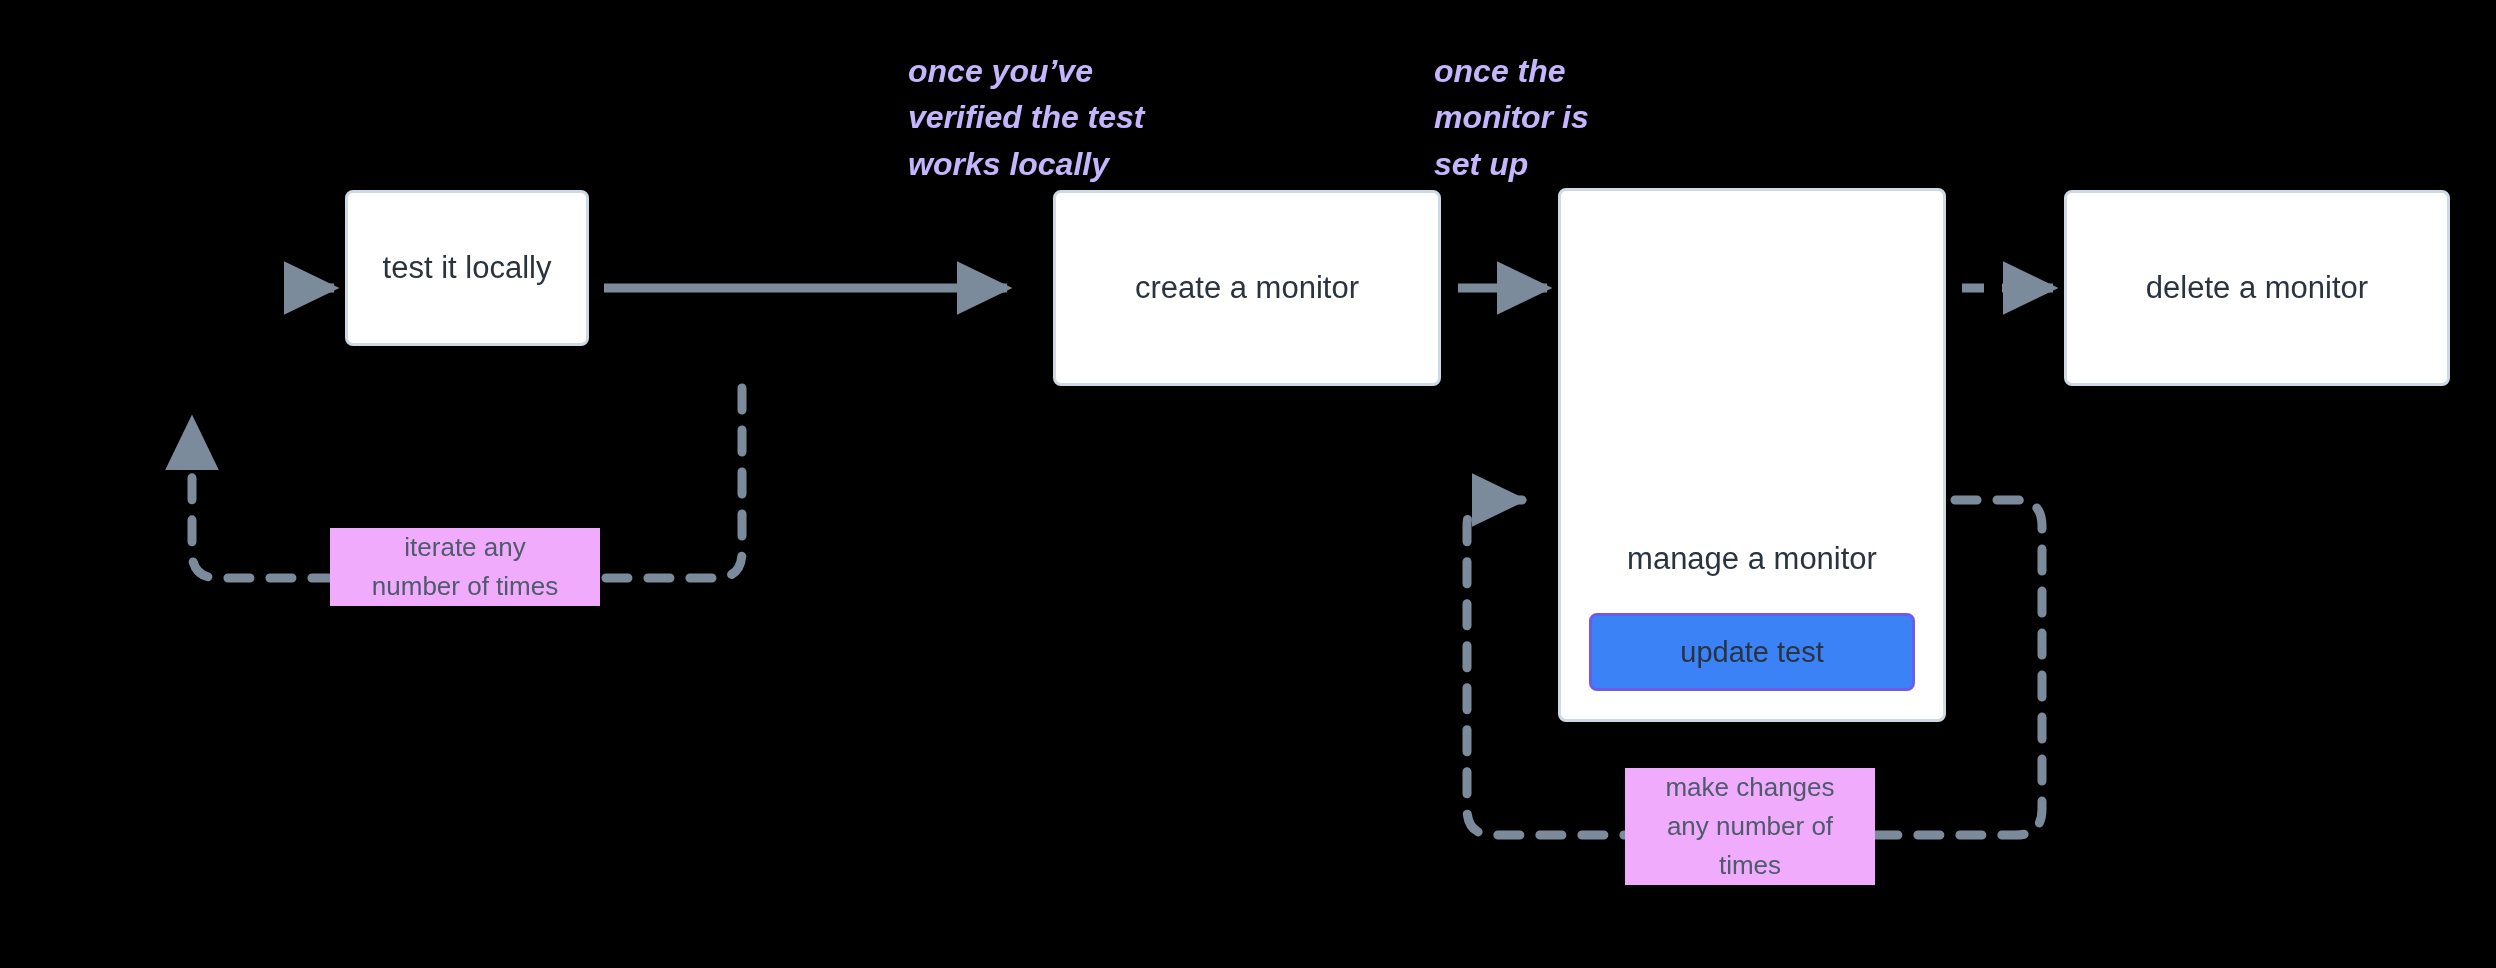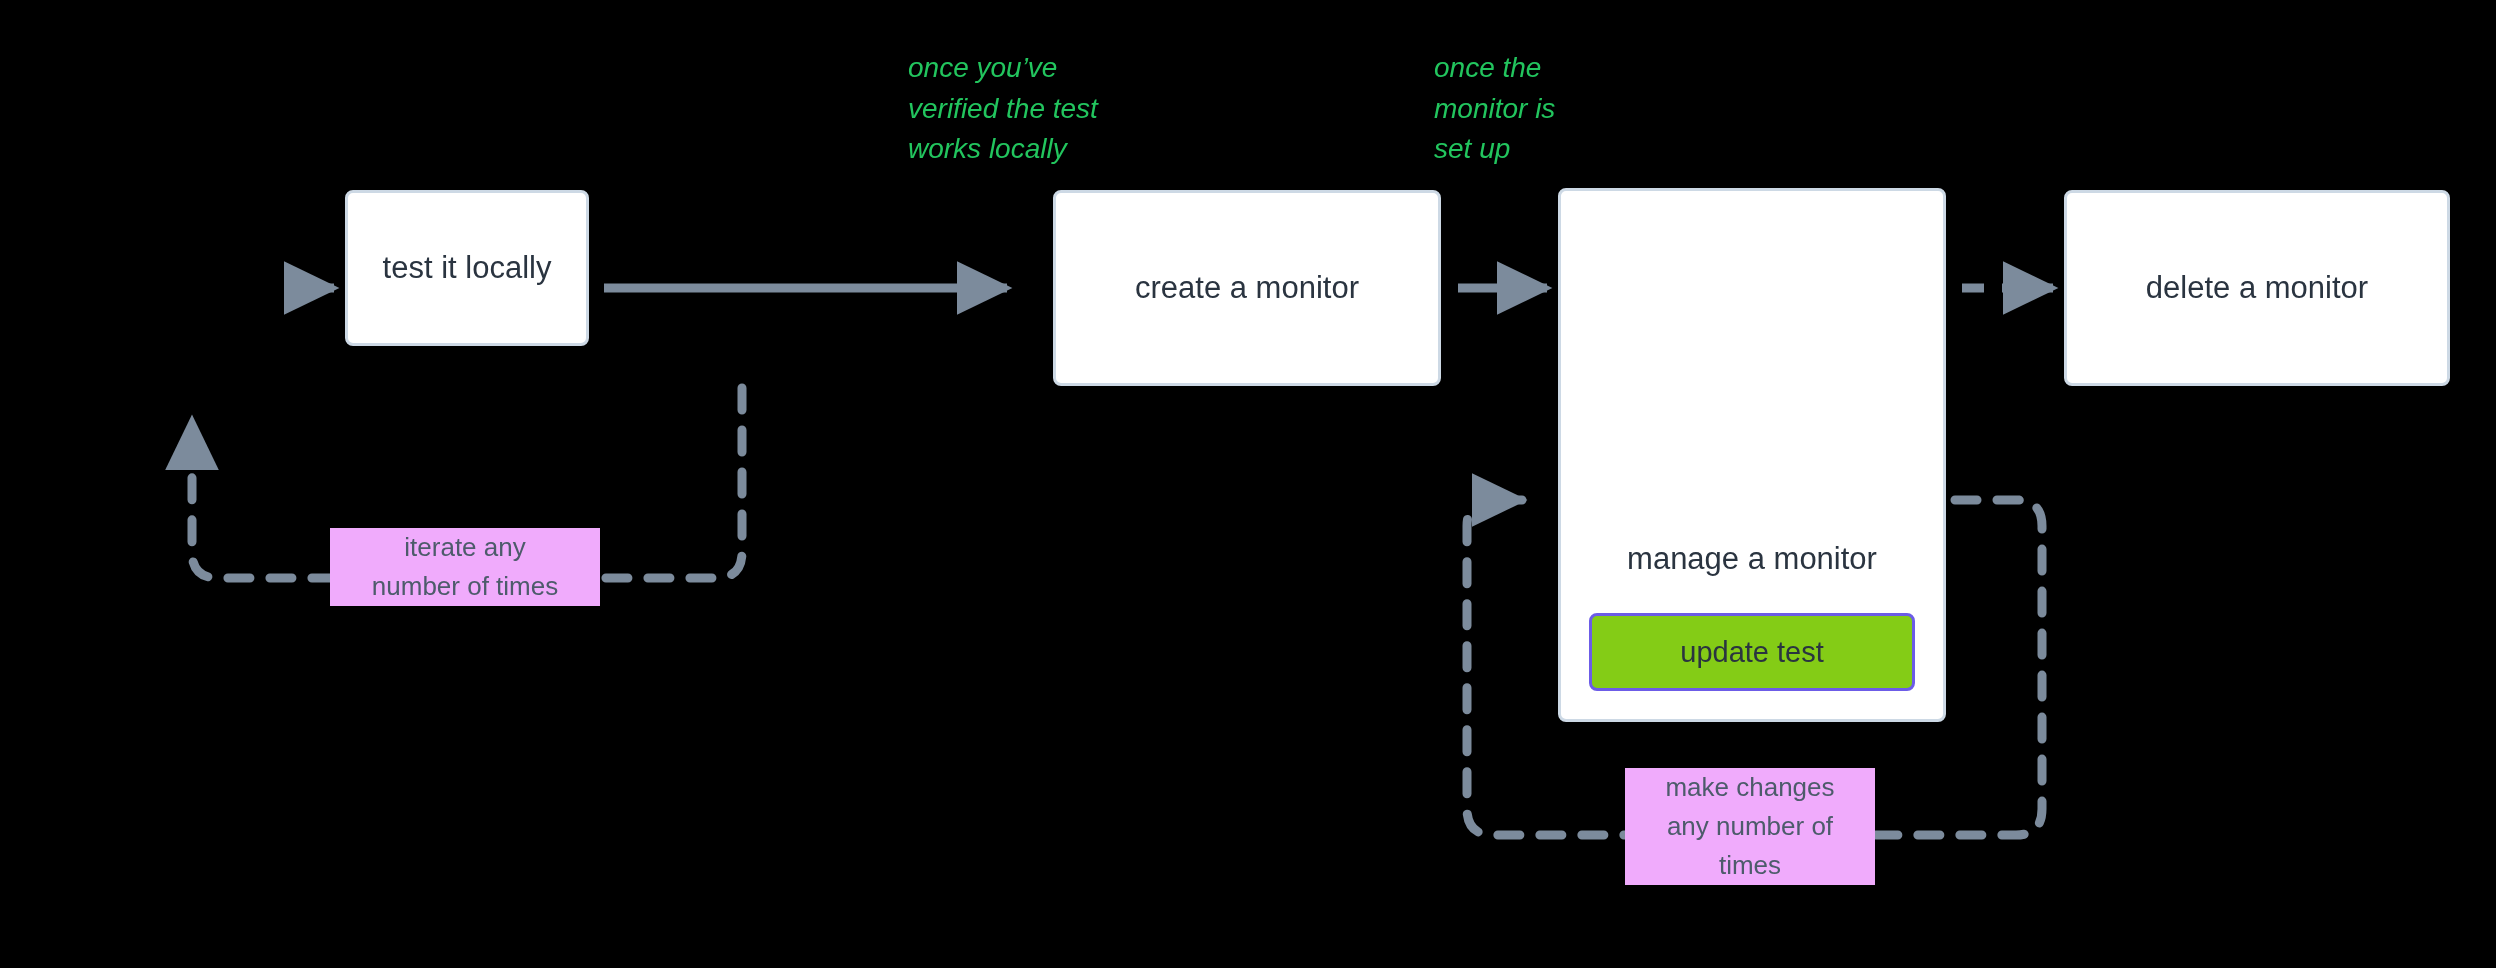--- a/index.html
+++ b/index.html
@@ -52,41 +52,41 @@
   }
   .subnode-wrap {
     margin-top: 36px;
     width: 100%;
     padding: 0 28px 28px 28px;
     display: flex;
     flex-direction: column;
     gap: 15px;
   }
   .subnode {
-    background: #84cc16;
+    background: #3b82f6;
     border: 3px solid #6c5ce7;
     border-radius: 8px;
     height: 78px;
     display: flex;
     align-items: center;
     justify-content: center;
   }
   .subnode-label {
     font-size: 29px;
     color: #2a3440;
     white-space: nowrap;
   }
 
   
   .note {
     position: absolute;
-    font-size: 28px;
+    font-size: 32px;
     font-style: italic;
-    font-weight: normal;
-    color: #22c55e;
+    font-weight: bold;
+    color: #c4b5fd;
     line-height: 1.45;
     white-space: pre-line;
   }
   .loop-label {
     position: absolute;
     font-size: 26px;
     color: #4d5b6b;
     line-height: 1.5;
     text-align: center;
     white-space: pre-line;

